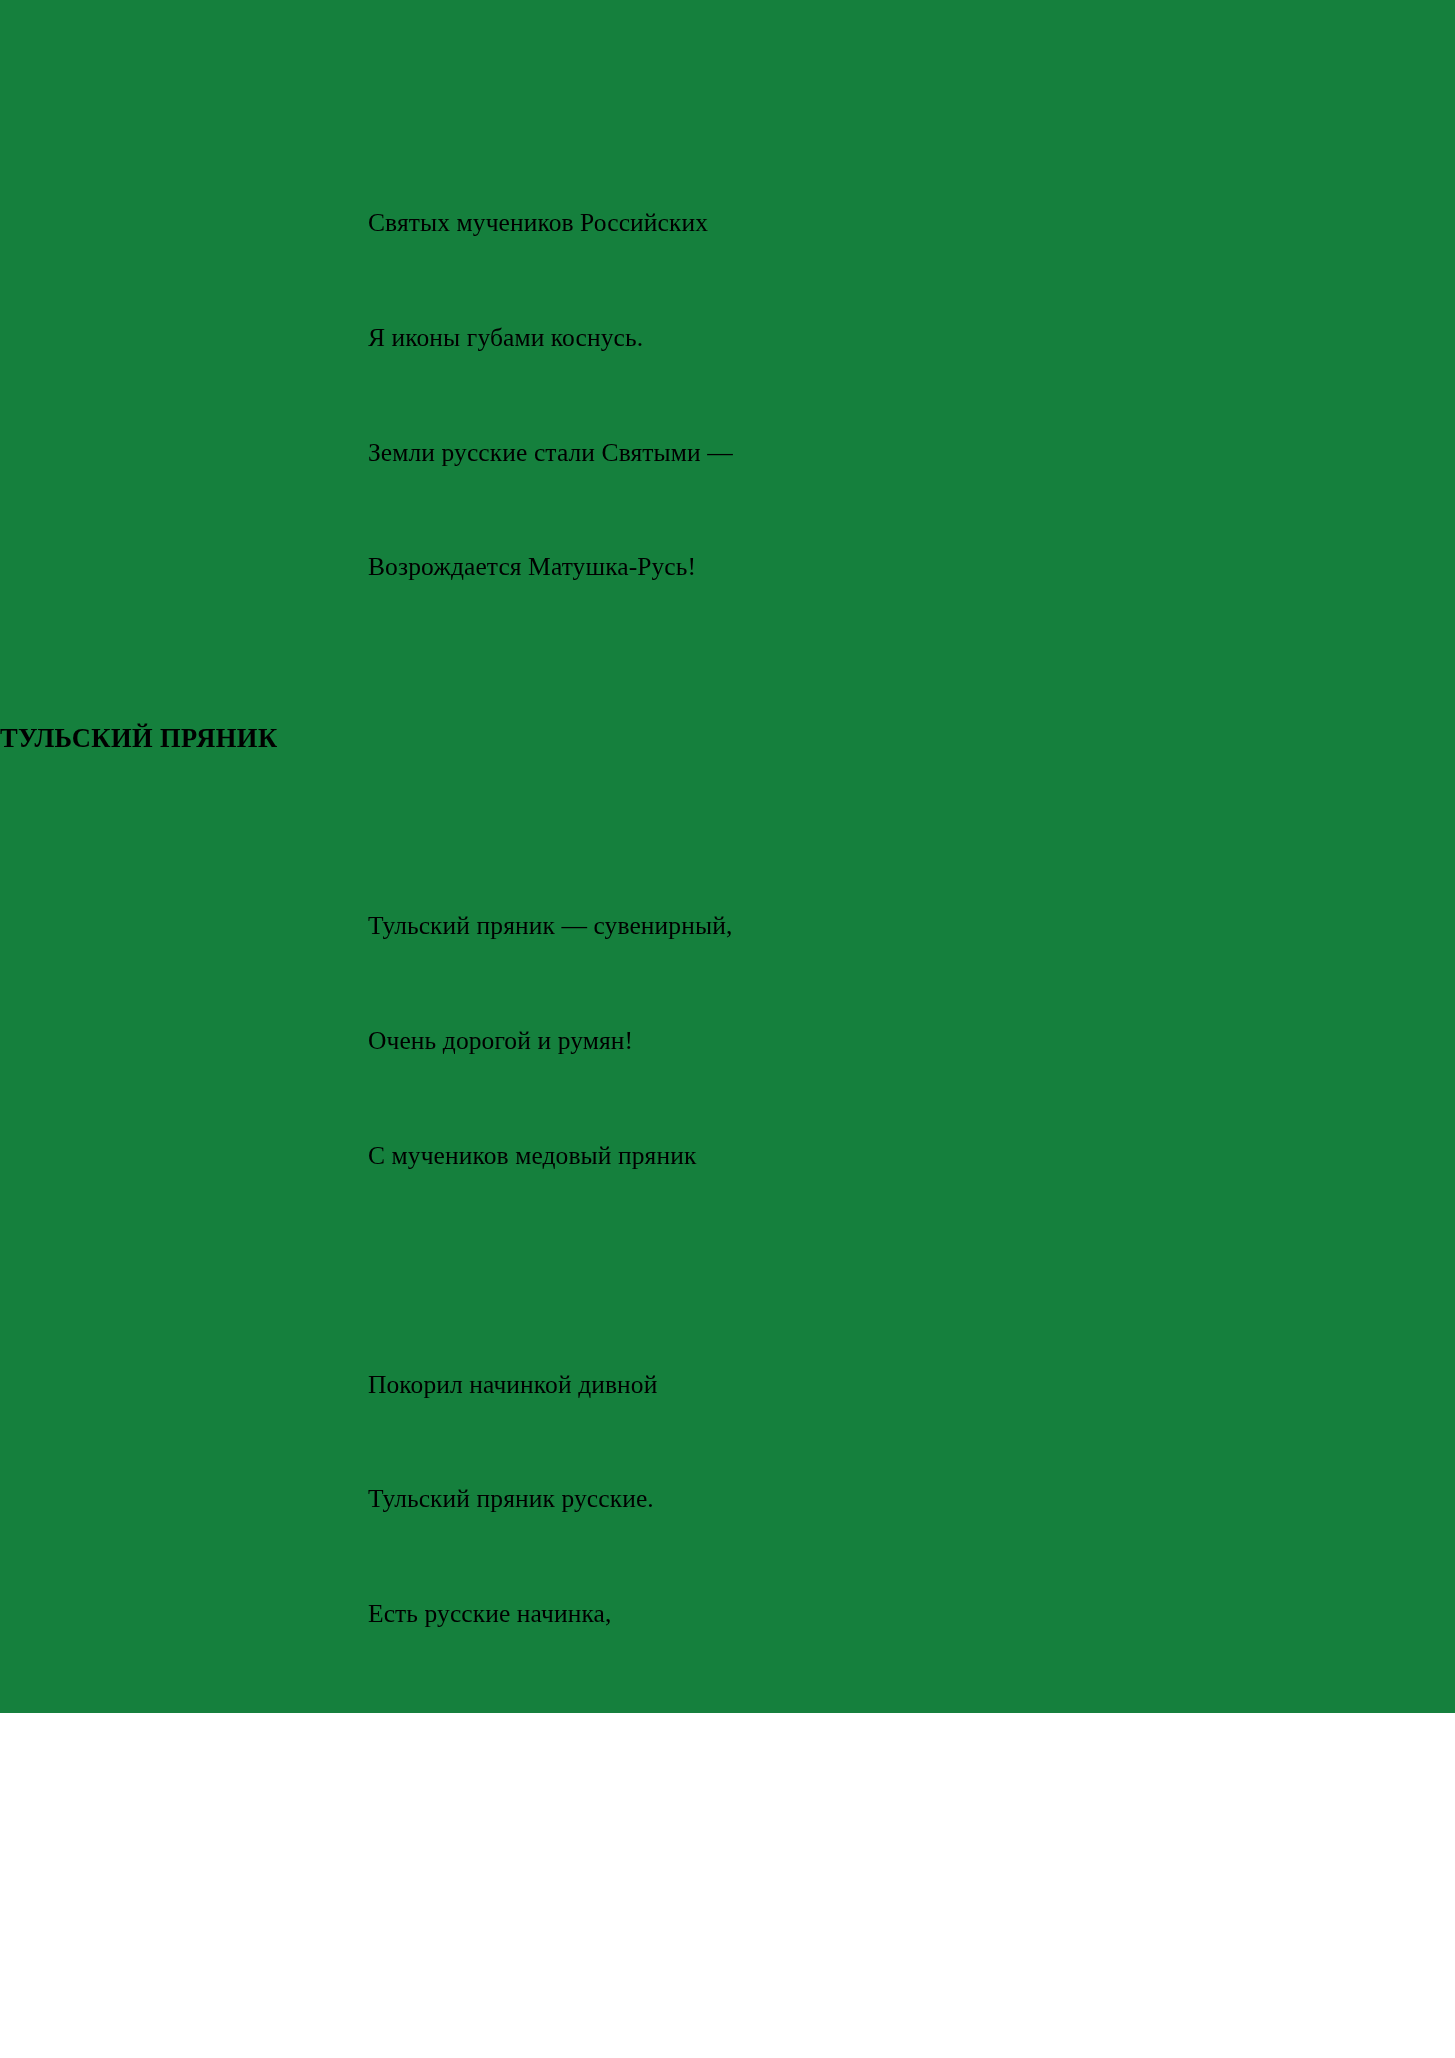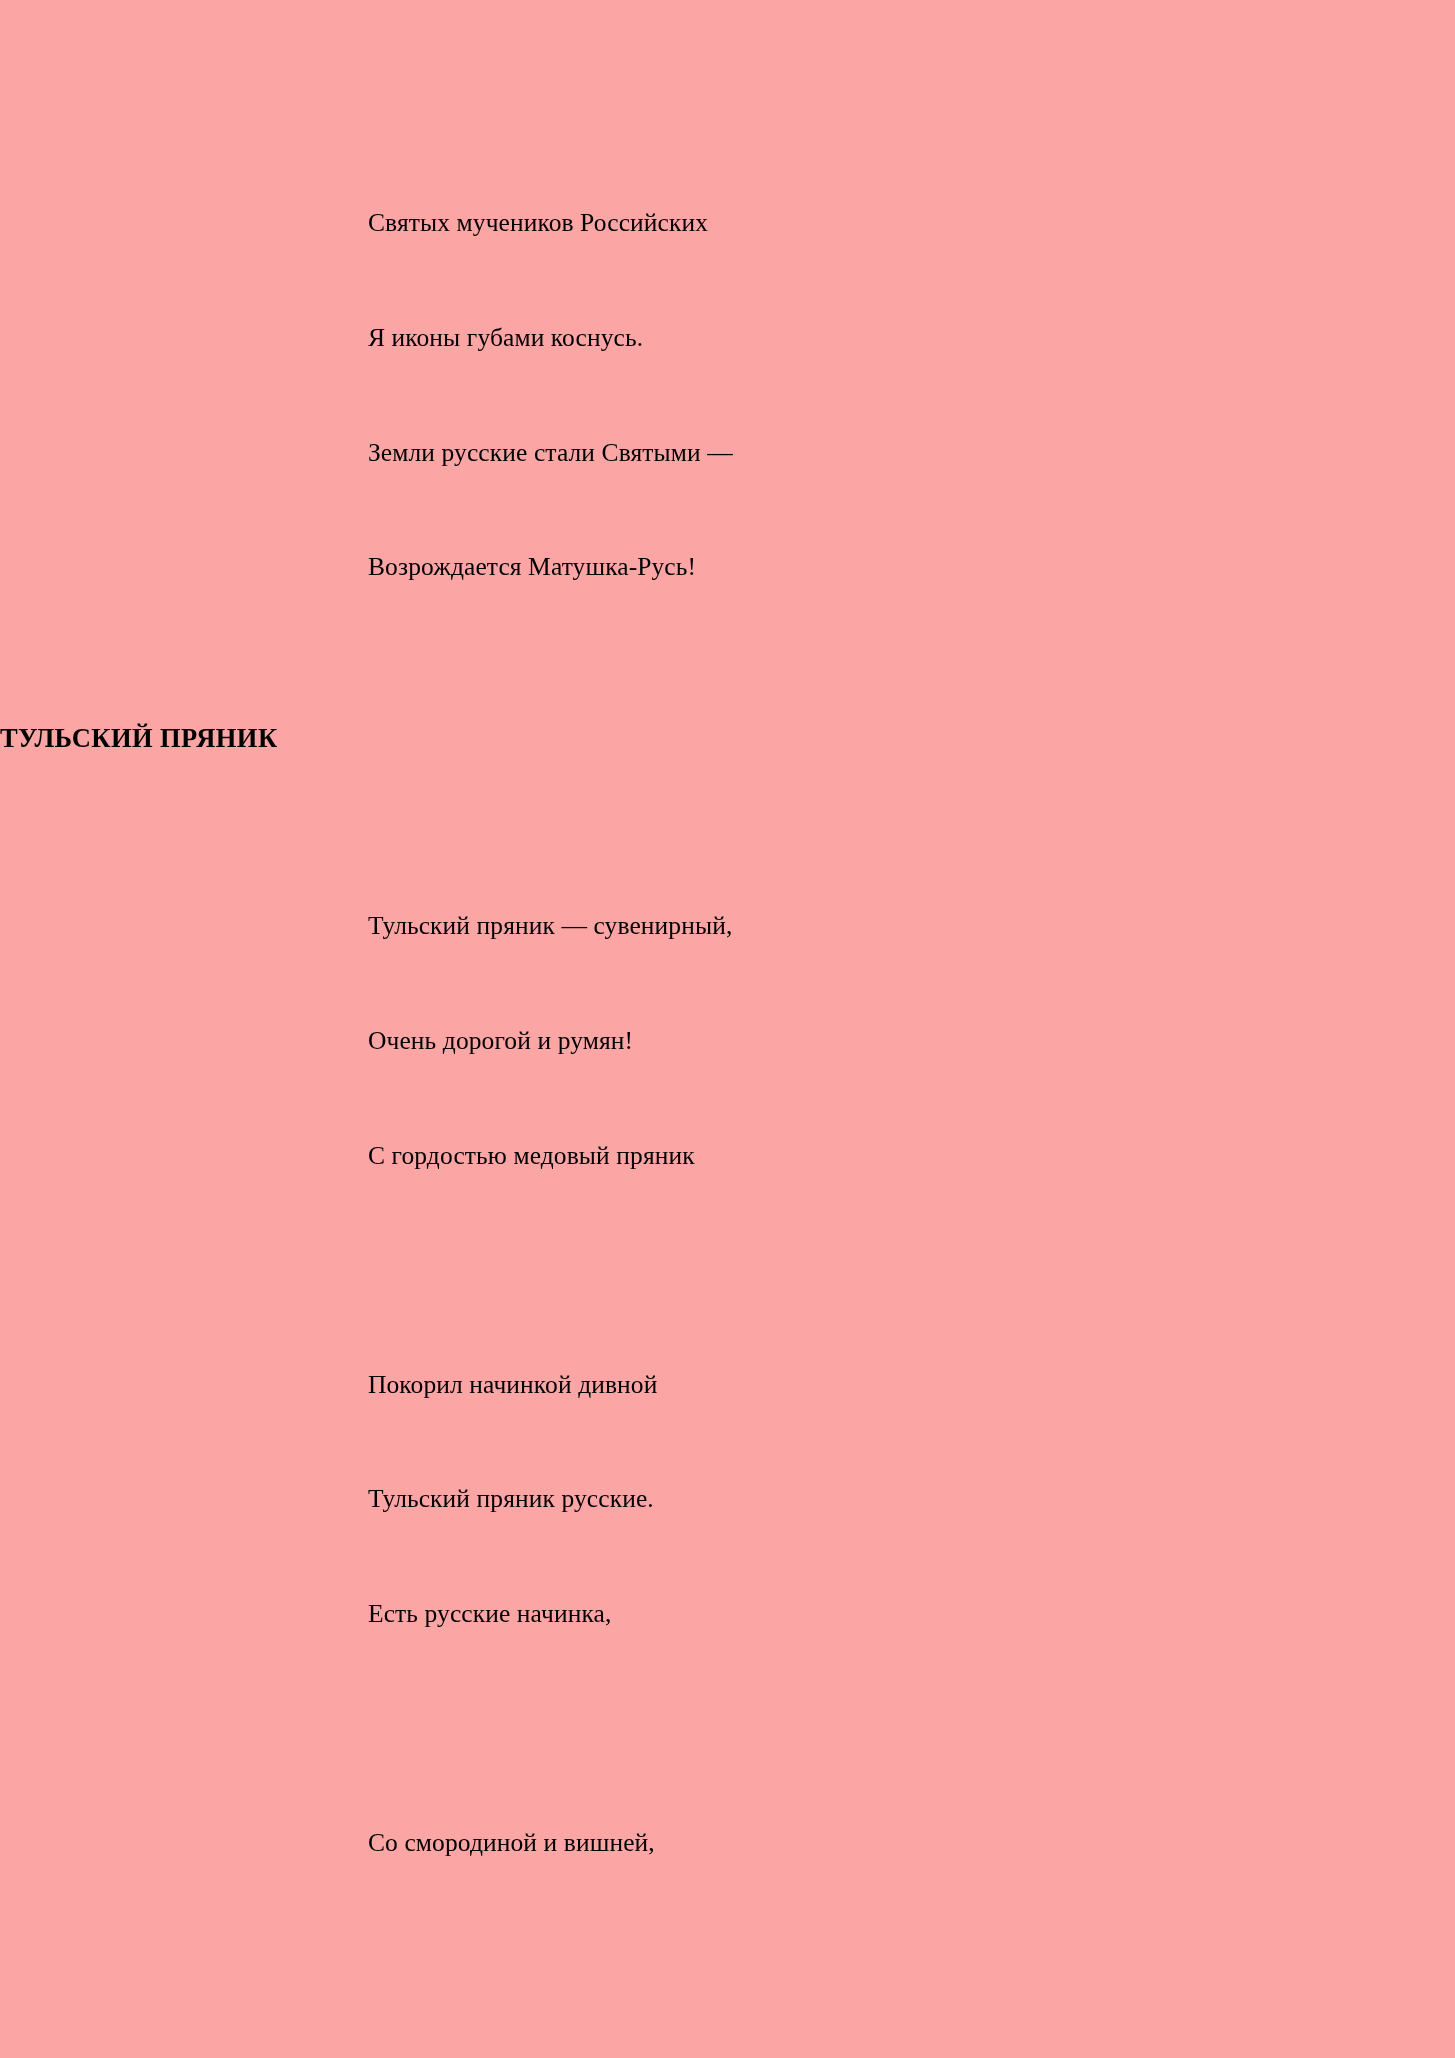--- a/index.html
+++ b/index.html
@@ -9,23 +9,23 @@
     background: #ffffff;
   }
   body {
     font-family: "Liberation Serif", "DejaVu Serif", serif;
     color: #000000;
     -webkit-font-smoothing: antialiased;
   }
   .page {
     position: relative;
     width: 1455px;
-    height: 2058px;
+    height: 1713px;
     margin: 0 auto;
-    background: #fca5a5;
+    background: #15803d;
     box-sizing: border-box;
     overflow: hidden;
   }
   .content {
     position: absolute;
     left: 0;
     top: 0;
     width: 1455px;
   }
   
@@ -77,21 +77,21 @@
 
     <div class="sp-h-before"></div>
 
     <div class="heading">ТУЛЬСКИЙ ПРЯНИК</div>
 
     <div class="sp-h-after"></div>
 
     <div class="stanza">
       <span class="line">Тульский пряник — сувенирный,</span>
       <span class="line">Очень дорогой и румян!</span>
-      <span class="line">С гордостью медовый пряник</span>
+      <span class="line">С мучеников медовый пряник</span>
     </div>
 
     <div class="gap-stanza"></div>
 
     <div class="stanza">
       <span class="line">Покорил начинкой дивной</span>
       <span class="line">Тульский пряник русские.</span>
       <span class="line">Есть русские начинка,</span>
     </div>
 

